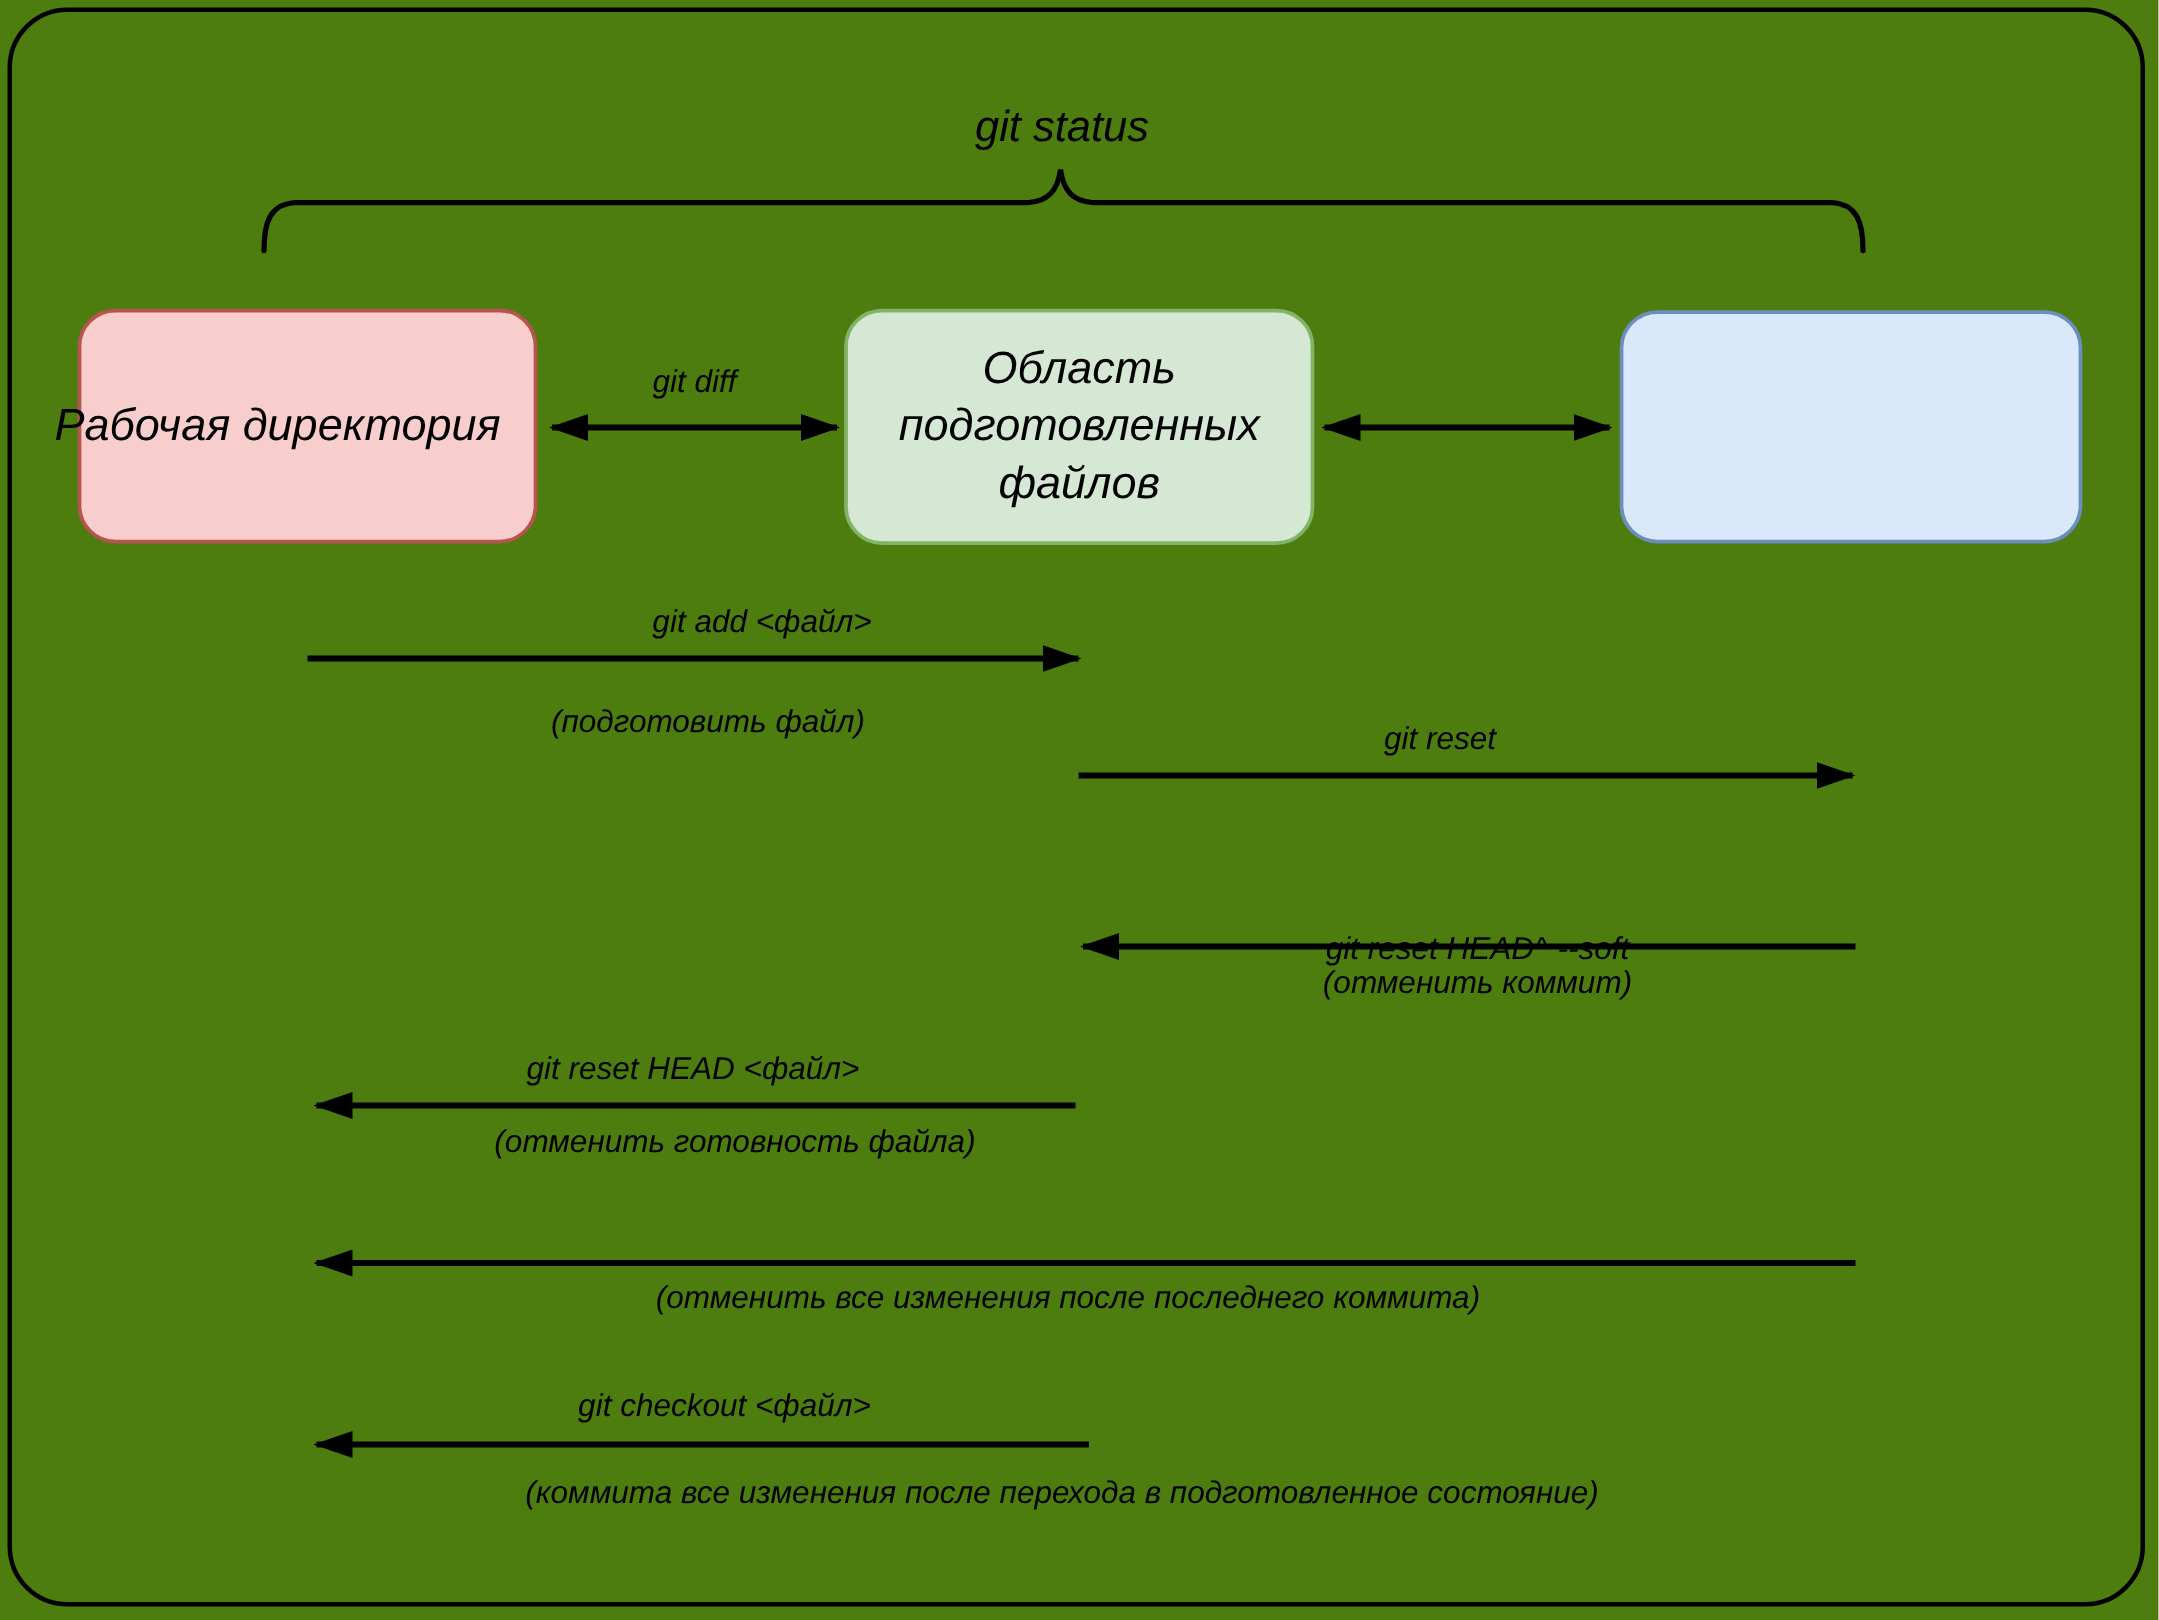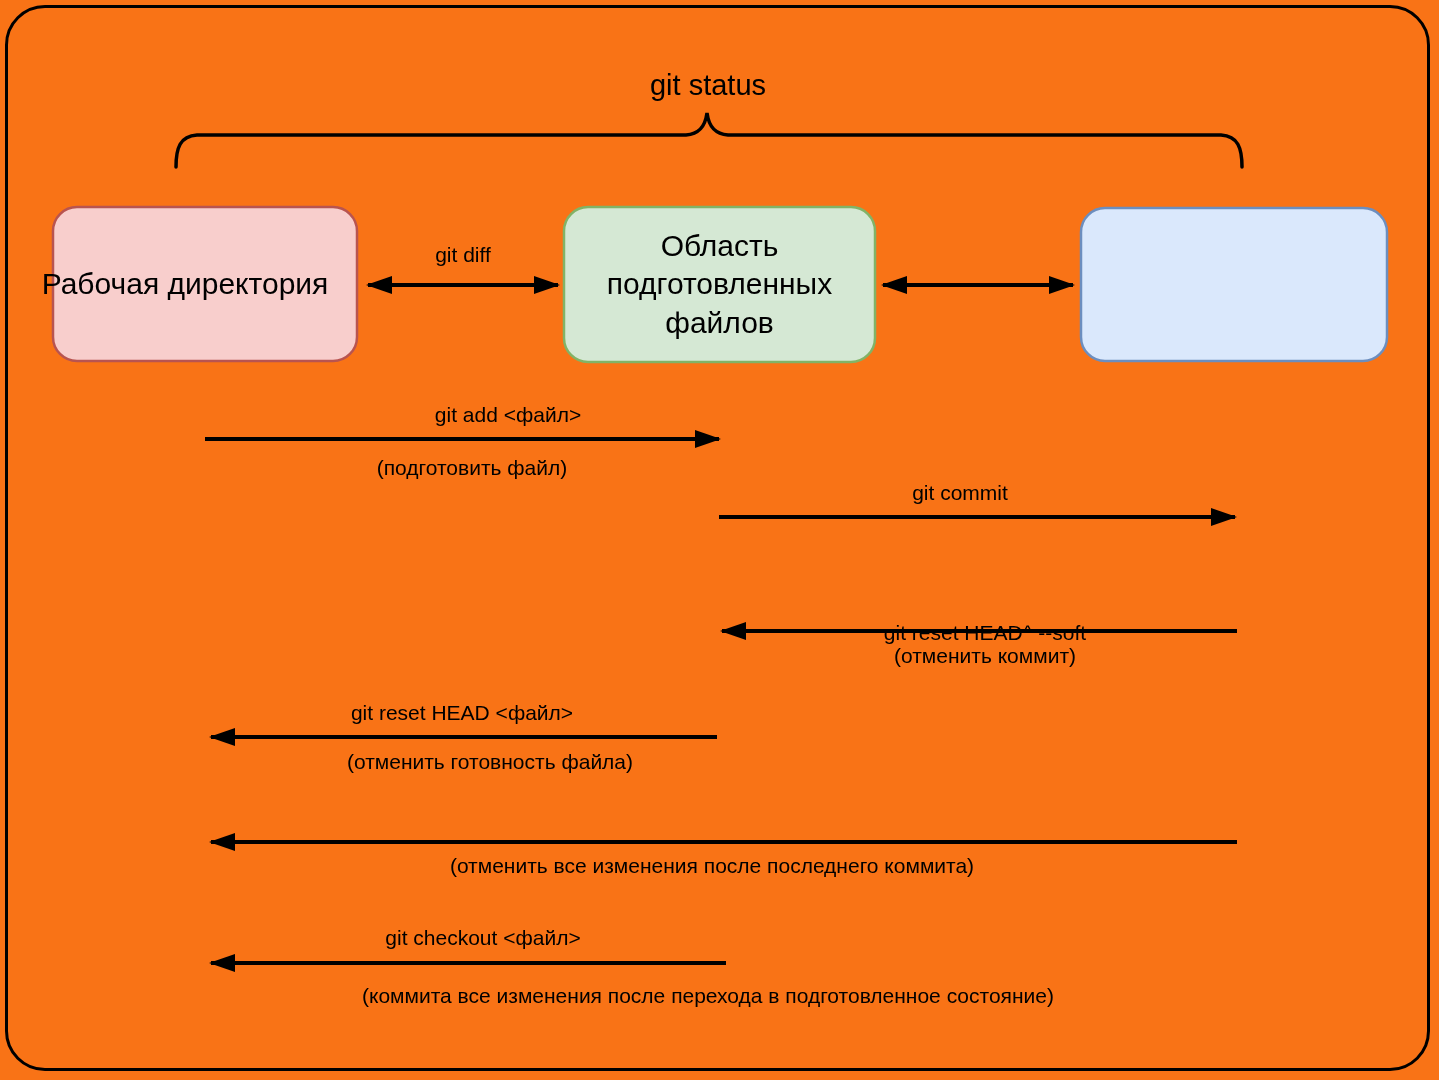--- a/index.html
+++ b/index.html
@@ -1,18 +1,18 @@
 <!DOCTYPE html>
 <html><head>
 <meta charset="utf-8">
 <style>
   html,body{margin:0;padding:0;background:#ffffff;}
   .stage{
-    position:relative;width:1439px;height:1080px;background:#f97316;overflow:hidden;
-    font-family:"Liberation Sans", sans-serif;color:#000;
+    position:relative;width:1439px;height:1080px;background:#4d7c0f;overflow:hidden;
+    font-family:"Liberation Sans", sans-serif;color:#000;font-style:italic;
   }
   .frame{
     position:absolute;left:5px;top:5px;width:1425px;height:1066px;
     border:3.5px solid #000;border-radius:40px;box-sizing:border-box;
   }
   svg.layer{position:absolute;left:0;top:0;width:1439px;height:1080px;}
   .txt{
     position:absolute;transform:translateX(-50%);
     white-space:nowrap;font-size:21px;line-height:1.1;text-align:center;
   }
@@ -57,23 +57,23 @@
   </svg>
 
   <div class="txt" style="left:708px;top:70px;font-size:29px;">git status</div>
 
   <div class="box-label lbl-working">Рабочая директория</div>
   <div class="box-label lbl-staging">Область подготовленных файлов</div>
 
   <div class="txt" style="left:463px;top:243px;">git diff</div>
 
   <div class="txt" style="left:508px;top:403px;">git add &lt;файл&gt;</div>
-  <div class="txt" style="left:472px;top:456px;">(подготовить файл)</div>
+  <div class="txt" style="left:472px;top:470px;">(подготовить файл)</div>
 
-  <div class="txt" style="left:960px;top:481px;">git commit</div>
+  <div class="txt" style="left:960px;top:481px;">git reset</div>
 
   <div class="txt" style="left:985px;top:621px;">git reset HEAD^ --soft</div>
   <div class="txt" style="left:985px;top:644px;">(отменить коммит)</div>
 
   <div class="txt" style="left:462px;top:701px;text-align:right;">git reset HEAD &lt;файл&gt;</div>
   <div class="txt" style="left:490px;top:750px;">(отменить готовность файла)</div>
 
   <div class="txt" style="left:712px;top:854px;">(отменить все изменения после последнего коммита)</div>
 
   <div class="txt" style="left:483px;top:926px;">git checkout &lt;файл&gt;</div>

